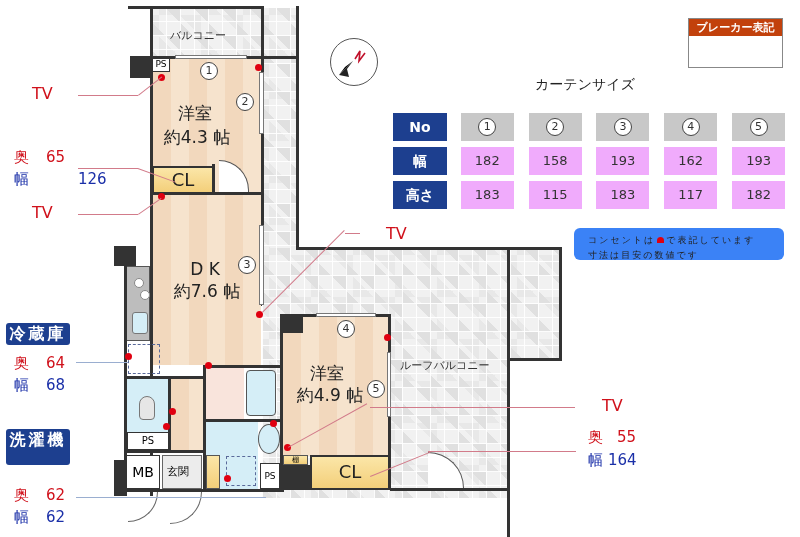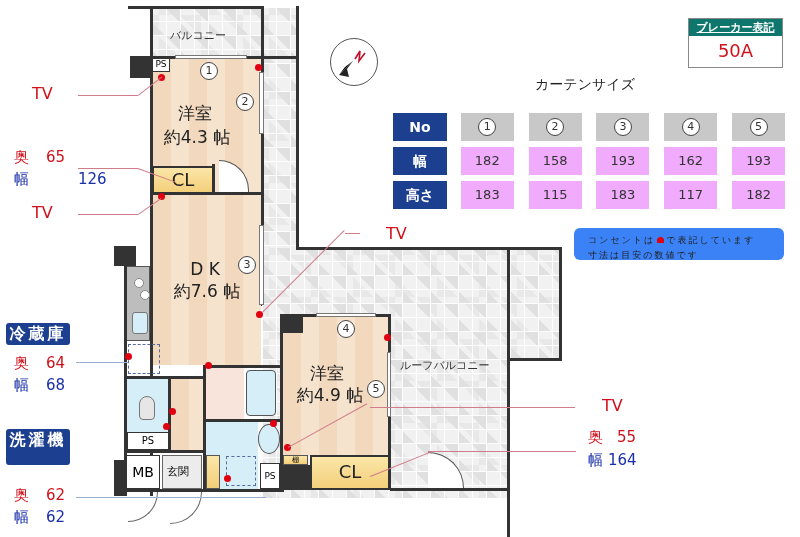--- a/index.html
+++ b/index.html
@@ -190,22 +190,21 @@
 
 <div class="abs" style="left:330px;top:38px;width:48px;height:48px;border:1px solid #555;border-radius:50%;box-sizing:border-box;">
   <svg width="46" height="46" viewBox="0 0 46 46" style="position:absolute;left:0;top:0;">
     <polygon points="8,36 22,22 16,30 18,38" fill="#222"></polygon>
     <polygon points="8,36 22,22 14,28" fill="#000"></polygon>
     <polyline points="24,20 29,12 28,22 34,14" fill="none" stroke="#c0102a" stroke-width="1.6"></polyline>
   </svg>
 </div>
 
 <div class="abs" style="left:688px;top:18px;width:95px;height:50px;border:1px solid #888;box-sizing:border-box;">
-  <div style="background:#0f766e;color:#fff;font-size:11px;text-align:center;line-height:17px;font-weight:bold;text-decoration:underline;">ブレーカー表記</div>
-  <div style="color:#d0111b;font-size:18px;text-align:center;line-height:30px;">50A</div>
+  <div style="background:#c2410c;color:#fff;font-size:11px;text-align:center;line-height:17px;font-weight:bold;">ブレーカー表記</div>
 </div>
 
 <div class="abs" style="left:535px;top:76px;font-size:14px;color:#222;">カーテンサイズ</div>
 
 <div class="abs" style="left:393px;top:113px;width:392px;">
   <div style="display:flex;gap:0;margin-bottom:6px;height:28px;">
     <div class="tbl-head" style="width:54px;line-height:28px;">No</div>
     <div style="width:14px"></div>
     <div class="tbl-no" style="width:53px;">
         <span class="circle">1</span>

